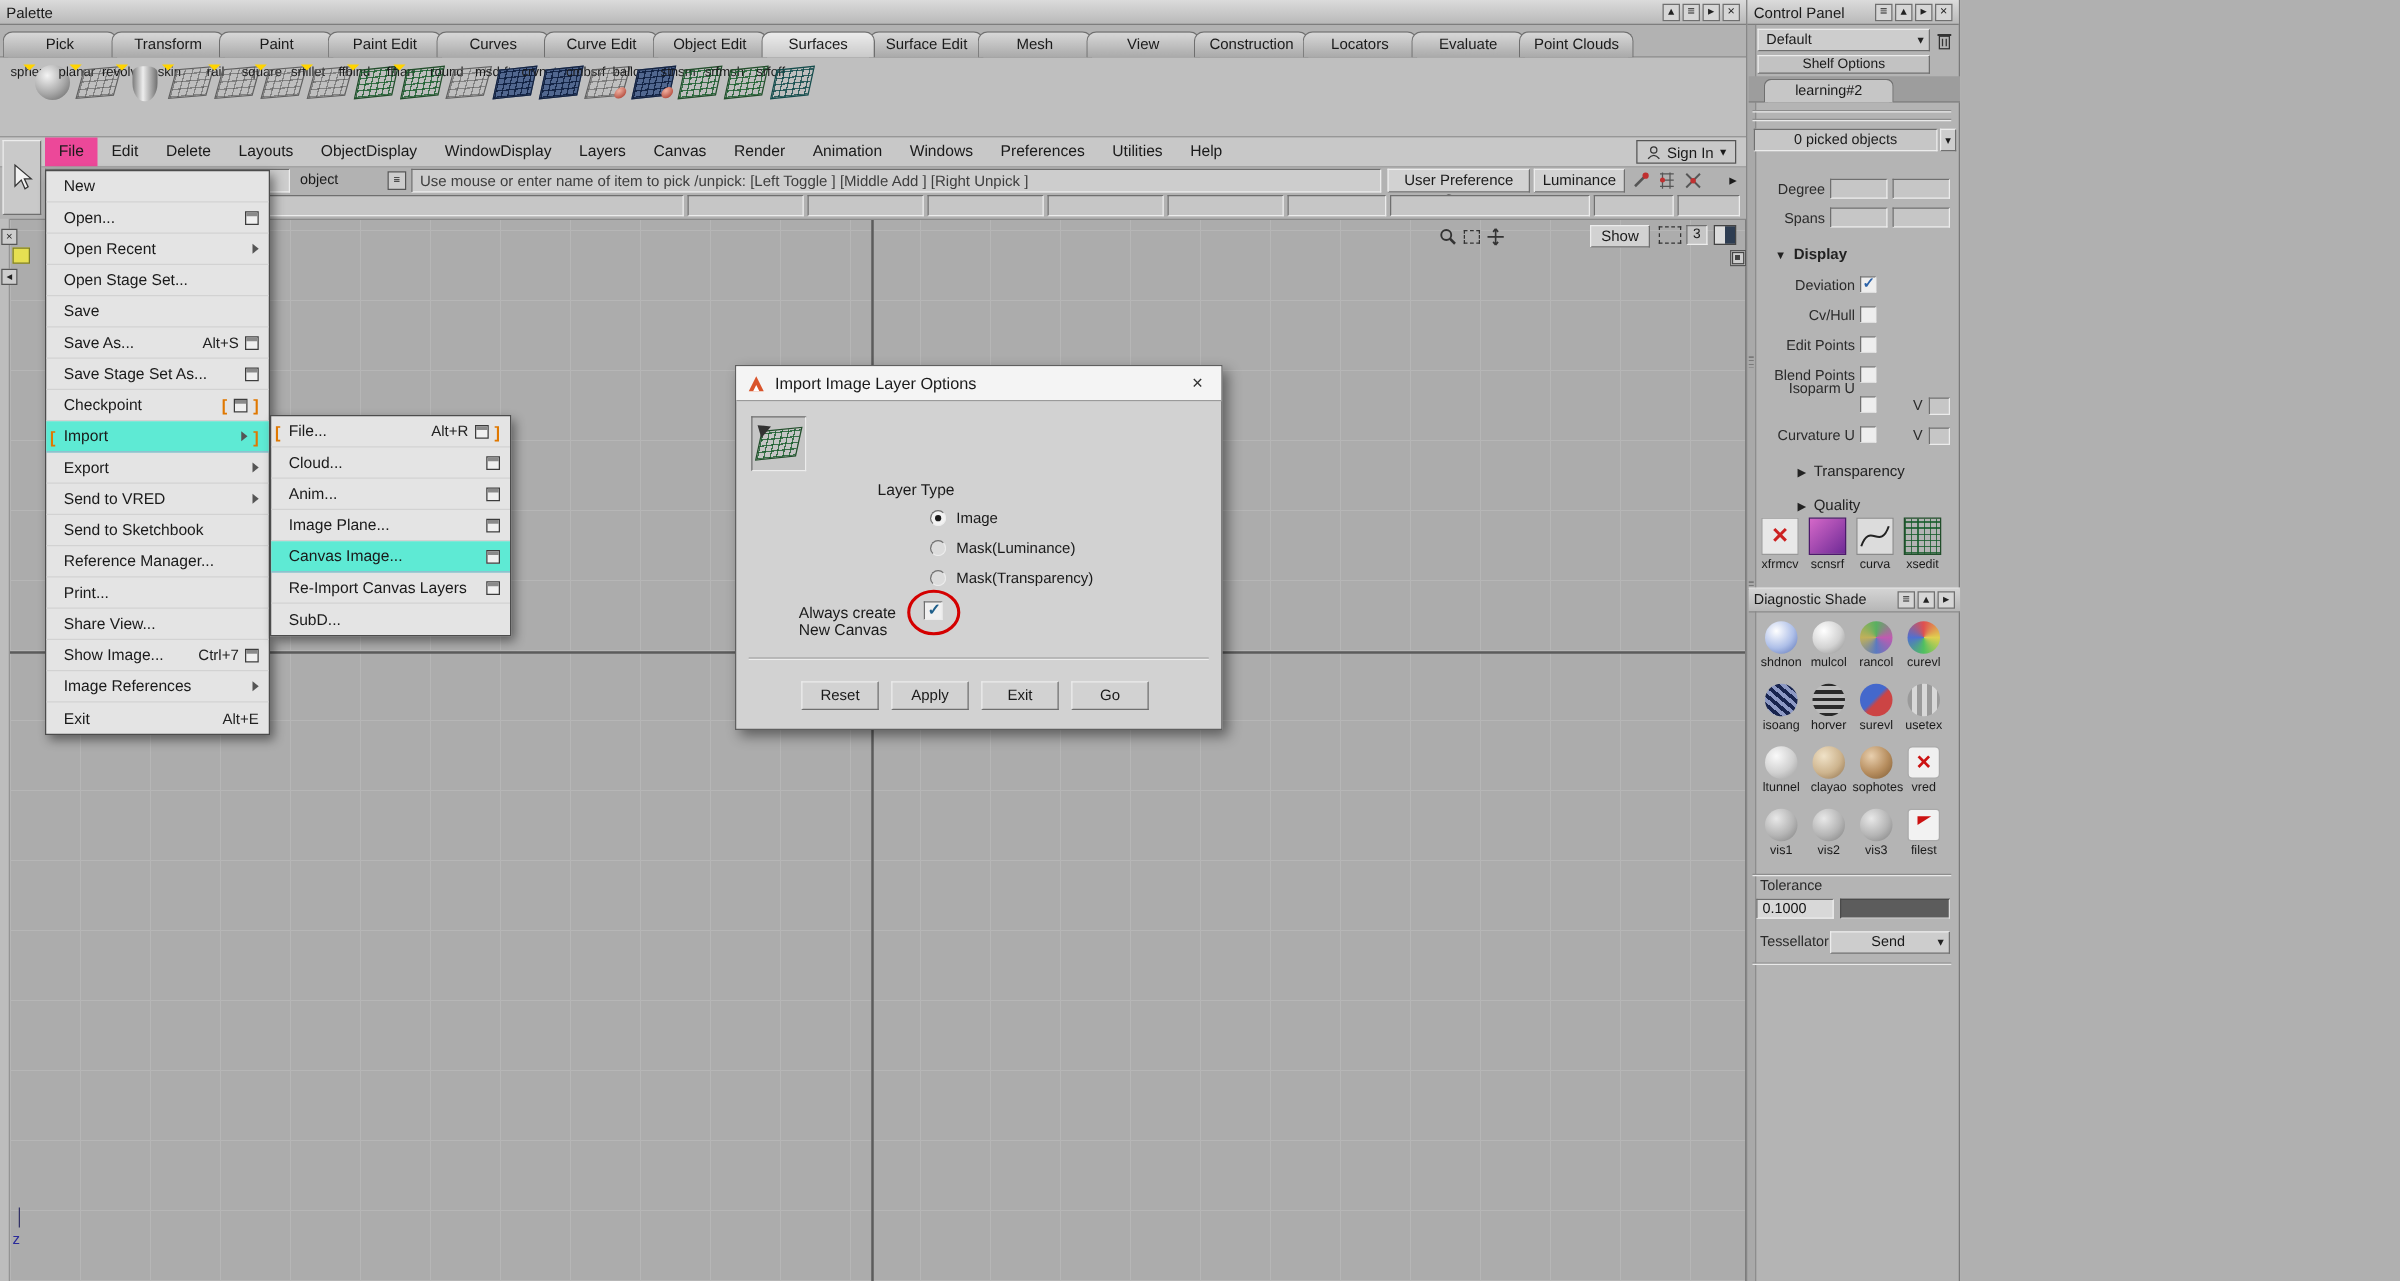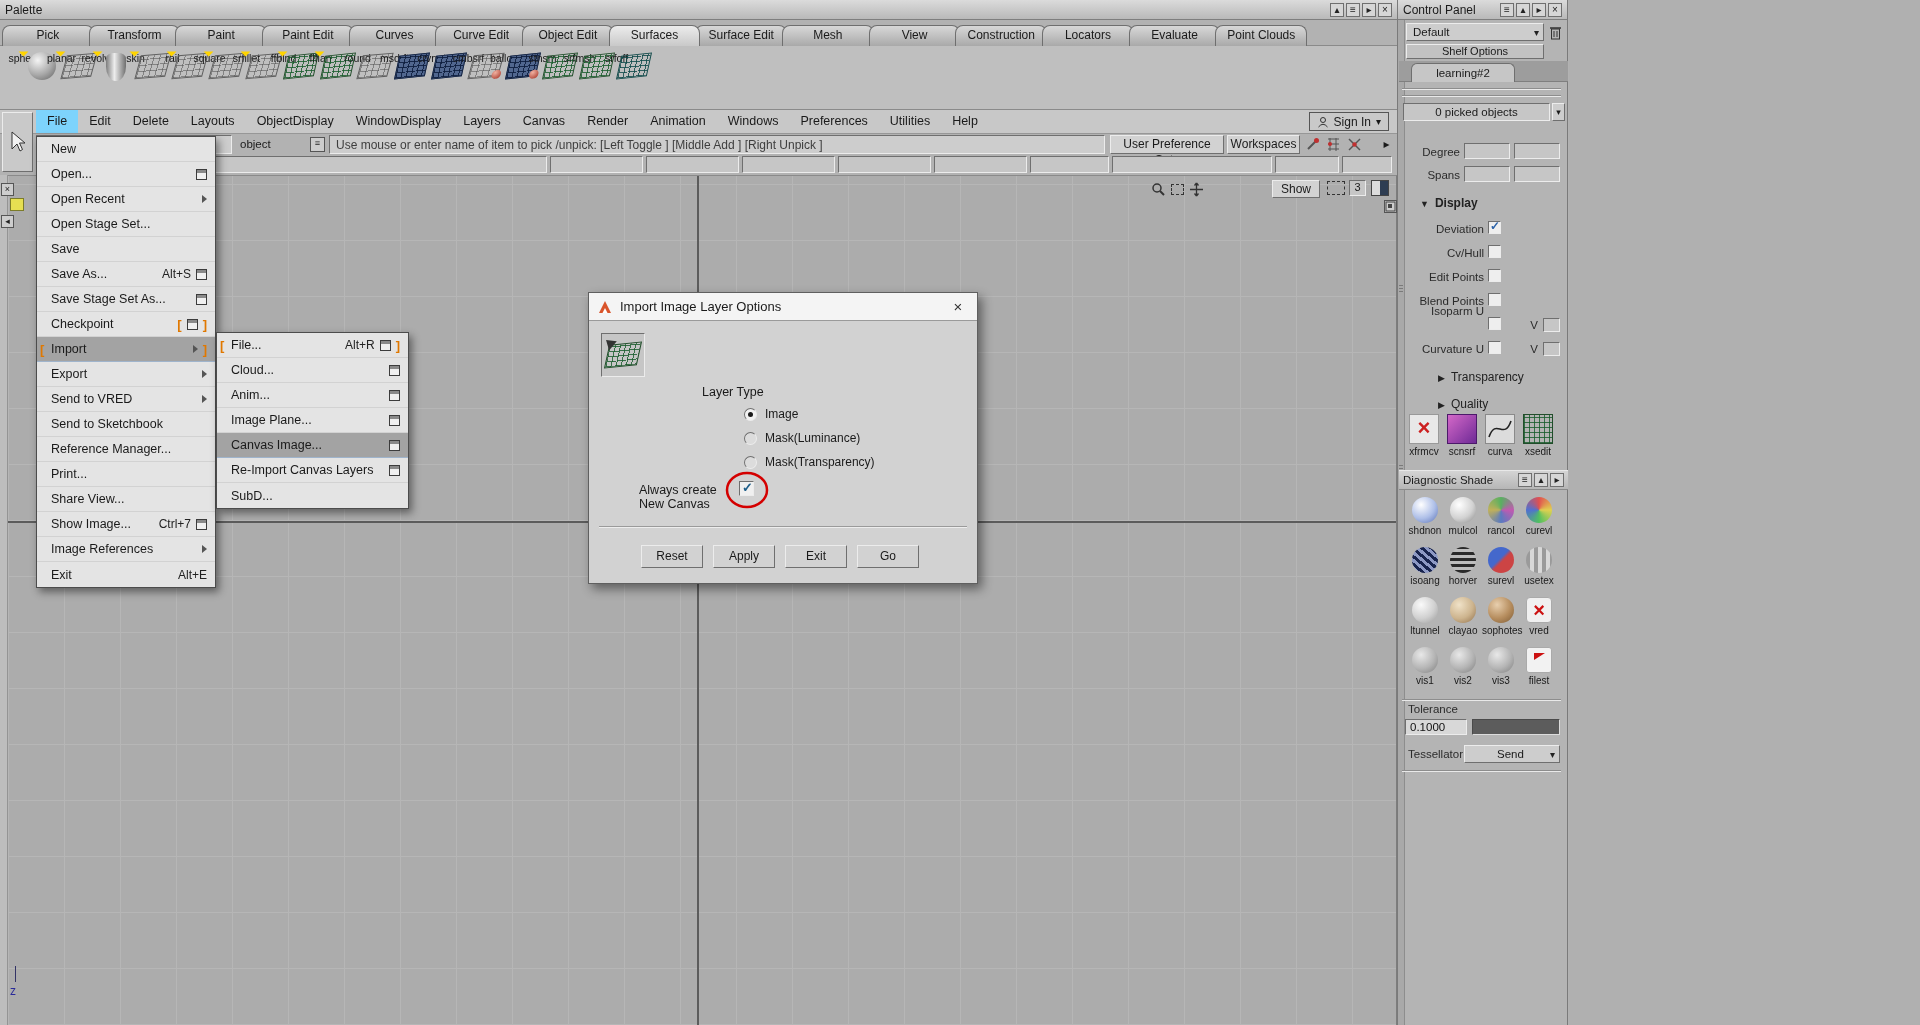--- a/index.html
+++ b/index.html
@@ -69,21 +69,21 @@
                               repeating-linear-gradient(90deg, rgba(10,70,70,.8) 0 1px, transparent 1px 5px); }
   .ic-dot::after { content:""; position:absolute; right:-3px; bottom:-3px; width:9px; height:9px; border-radius:50%;
                    background:radial-gradient(circle at 35% 30%, #f0b0a0, #a53224); }
   .opt { position:absolute; right:-2px; top:-2px; width:0; height:0;
          border-left:7px solid transparent; border-bottom:7px solid #ffd400; transform:rotate(45deg); }
 
   
   .menubar { position:absolute; left:0; top:110px; width:1397px; height:24px; background:#c8c8c8;
              border-bottom:1px solid #979797; display:flex; align-items:stretch; padding-left:36px; }
   .mitem { padding:0 11px; font-size:12.5px; line-height:23px; }
-  .mitem.pressed { background:#7dd3fc; }
+  .mitem.pressed { background:#ec4899; }
   .signin { position:absolute; right:8px; top:2px; height:19px; border:1px solid #555; background:#c9c9c9;
             display:flex; align-items:center; gap:5px; padding:0 7px; font-size:12px; }
   .curtool { position:absolute; left:2px; top:112px; width:31px; height:60px; background:#c9c9c9;
              border:1px solid; border-color:#ececec #6f6f6f #6f6f6f #ececec; display:flex; align-items:center; justify-content:center; }
   .plabel { position:absolute; font-size:11.5px; }
   .pfield { position:absolute; border:1px solid; border-color:#6f6f6f #ececec #ececec #6f6f6f; background:#cdcdcd;
             font-size:12px; color:#3e3e3e; padding:0 6px; font-family:"Liberation Sans",sans-serif; }
   .pcells { position:absolute; left:36px; top:156px; height:17px; display:flex; gap:3px; }
   .pcell { border:1px solid; border-color:#6f6f6f #ececec #ececec #6f6f6f; background:#c6c6c6; height:17px; }
   .pc0{width:95px}.pc1{width:413px}.pc2{width:93px}.pc3{width:93px}.pc4{width:93px}.pc5{width:93px}
@@ -107,21 +107,21 @@
   .layertab { position:absolute; left:10px; top:198px; width:14px; height:13px; background:#e6df52; border:1px solid #7c7c2a; }
   .axisind { position:absolute; left:8px; top:966px; width:30px; height:40px; }
   .axis-line { position:absolute; left:7px; top:0; width:1px; height:16px; background:#333366; }
   .axis-z { position:absolute; left:2px; top:18px; color:#2a2a9a; font-size:12px; }
 
   
   .menu-panel { position:absolute; background:#e4e4e4; border:1px solid #4c4c4c; box-shadow:3px 4px 8px rgba(0,0,0,.45); z-index:45; }
   .mrow { height:25px; display:flex; align-items:center; padding:0 8px 0 14px; font-size:12.5px;
           border-bottom:1px solid #d2d2d2; position:relative; }
   .mrow:last-child { border-bottom:none; }
-  .mrow.hl { background:#a3a3a3; border-bottom-color:#9fb4cc; }
+  .mrow.hl { background:#5eead4; border-bottom-color:#9fb4cc; }
   .mright { margin-left:auto; display:flex; align-items:center; gap:5px; }
   .msc { font-size:12px; color:#222; }
   .win-icon { width:11px; height:11px; border:1px solid #3c3c3c; background:#f0f0f0; position:relative; display:inline-block; }
   .win-icon::before { content:""; position:absolute; left:0; right:0; top:0; height:3px; background:#8a8a8a; }
   .subarr { width:0; height:0; border-top:4px solid transparent; border-bottom:4px solid transparent;
             border-left:5px solid #555; display:inline-block; }
   .brk-l, .brk-r { color:#e07800; font-weight:bold; font-size:13px; }
   .mrow .brk-l.abs { position:absolute; left:3px; }
 
   
@@ -346,21 +346,21 @@
     <svg width="20" height="24">
         <polygon points="4,2 4,19 9,14 12,21 14.5,19.5 11.5,13 17,13" fill="#f2f2f2" stroke="#333"></polygon>
       </svg>
   </div>
 
   <div class="pfield" style="left:36px;top:135px;width:196px;height:19px;"></div>
   <span class="plabel" style="left:240px;top:138px;">object</span>
   <span class="mini g-list" style="left:310px;top:137px;width:15px;height:15px;"></span>
   <input class="pfield" style="left: 329px; top: 135px; width: 776px; height: 19px;" readonly="" value="Use mouse or enter name of item to pick /unpick: [Left Toggle ] [Middle Add ] [Right Unpick ]">
   <div class="btn" style="left:1110px;top:135px;width:114px;height:19px;">User Preference Sets</div>
-  <div class="btn" style="left:1227px;top:135px;width:73px;height:19px;">Workspaces</div>
+  <div class="btn" style="left:1227px;top:135px;width:73px;height:19px;">Luminance</div>
   <span class="vicon" style="left:1304px;top:136px;">
     <svg width="15" height="15">
         <line x1="3" y1="12" x2="11" y2="4" stroke="#555" stroke-width="2"></line>
         <circle cx="11.5" cy="3.5" r="2.5" fill="#c03030"></circle>
       </svg>
   </span>
   <span class="vicon" style="left:1325px;top:136px;">
     <svg width="15" height="15">
         <path d="M2 2 H13 M2 7 H13 M2 12 H13 M4 1 V14 M10 1 V14" stroke="#555" stroke-width="1" fill="none"></path>
         <circle cx="4" cy="7" r="2" fill="#c03030"></circle>

